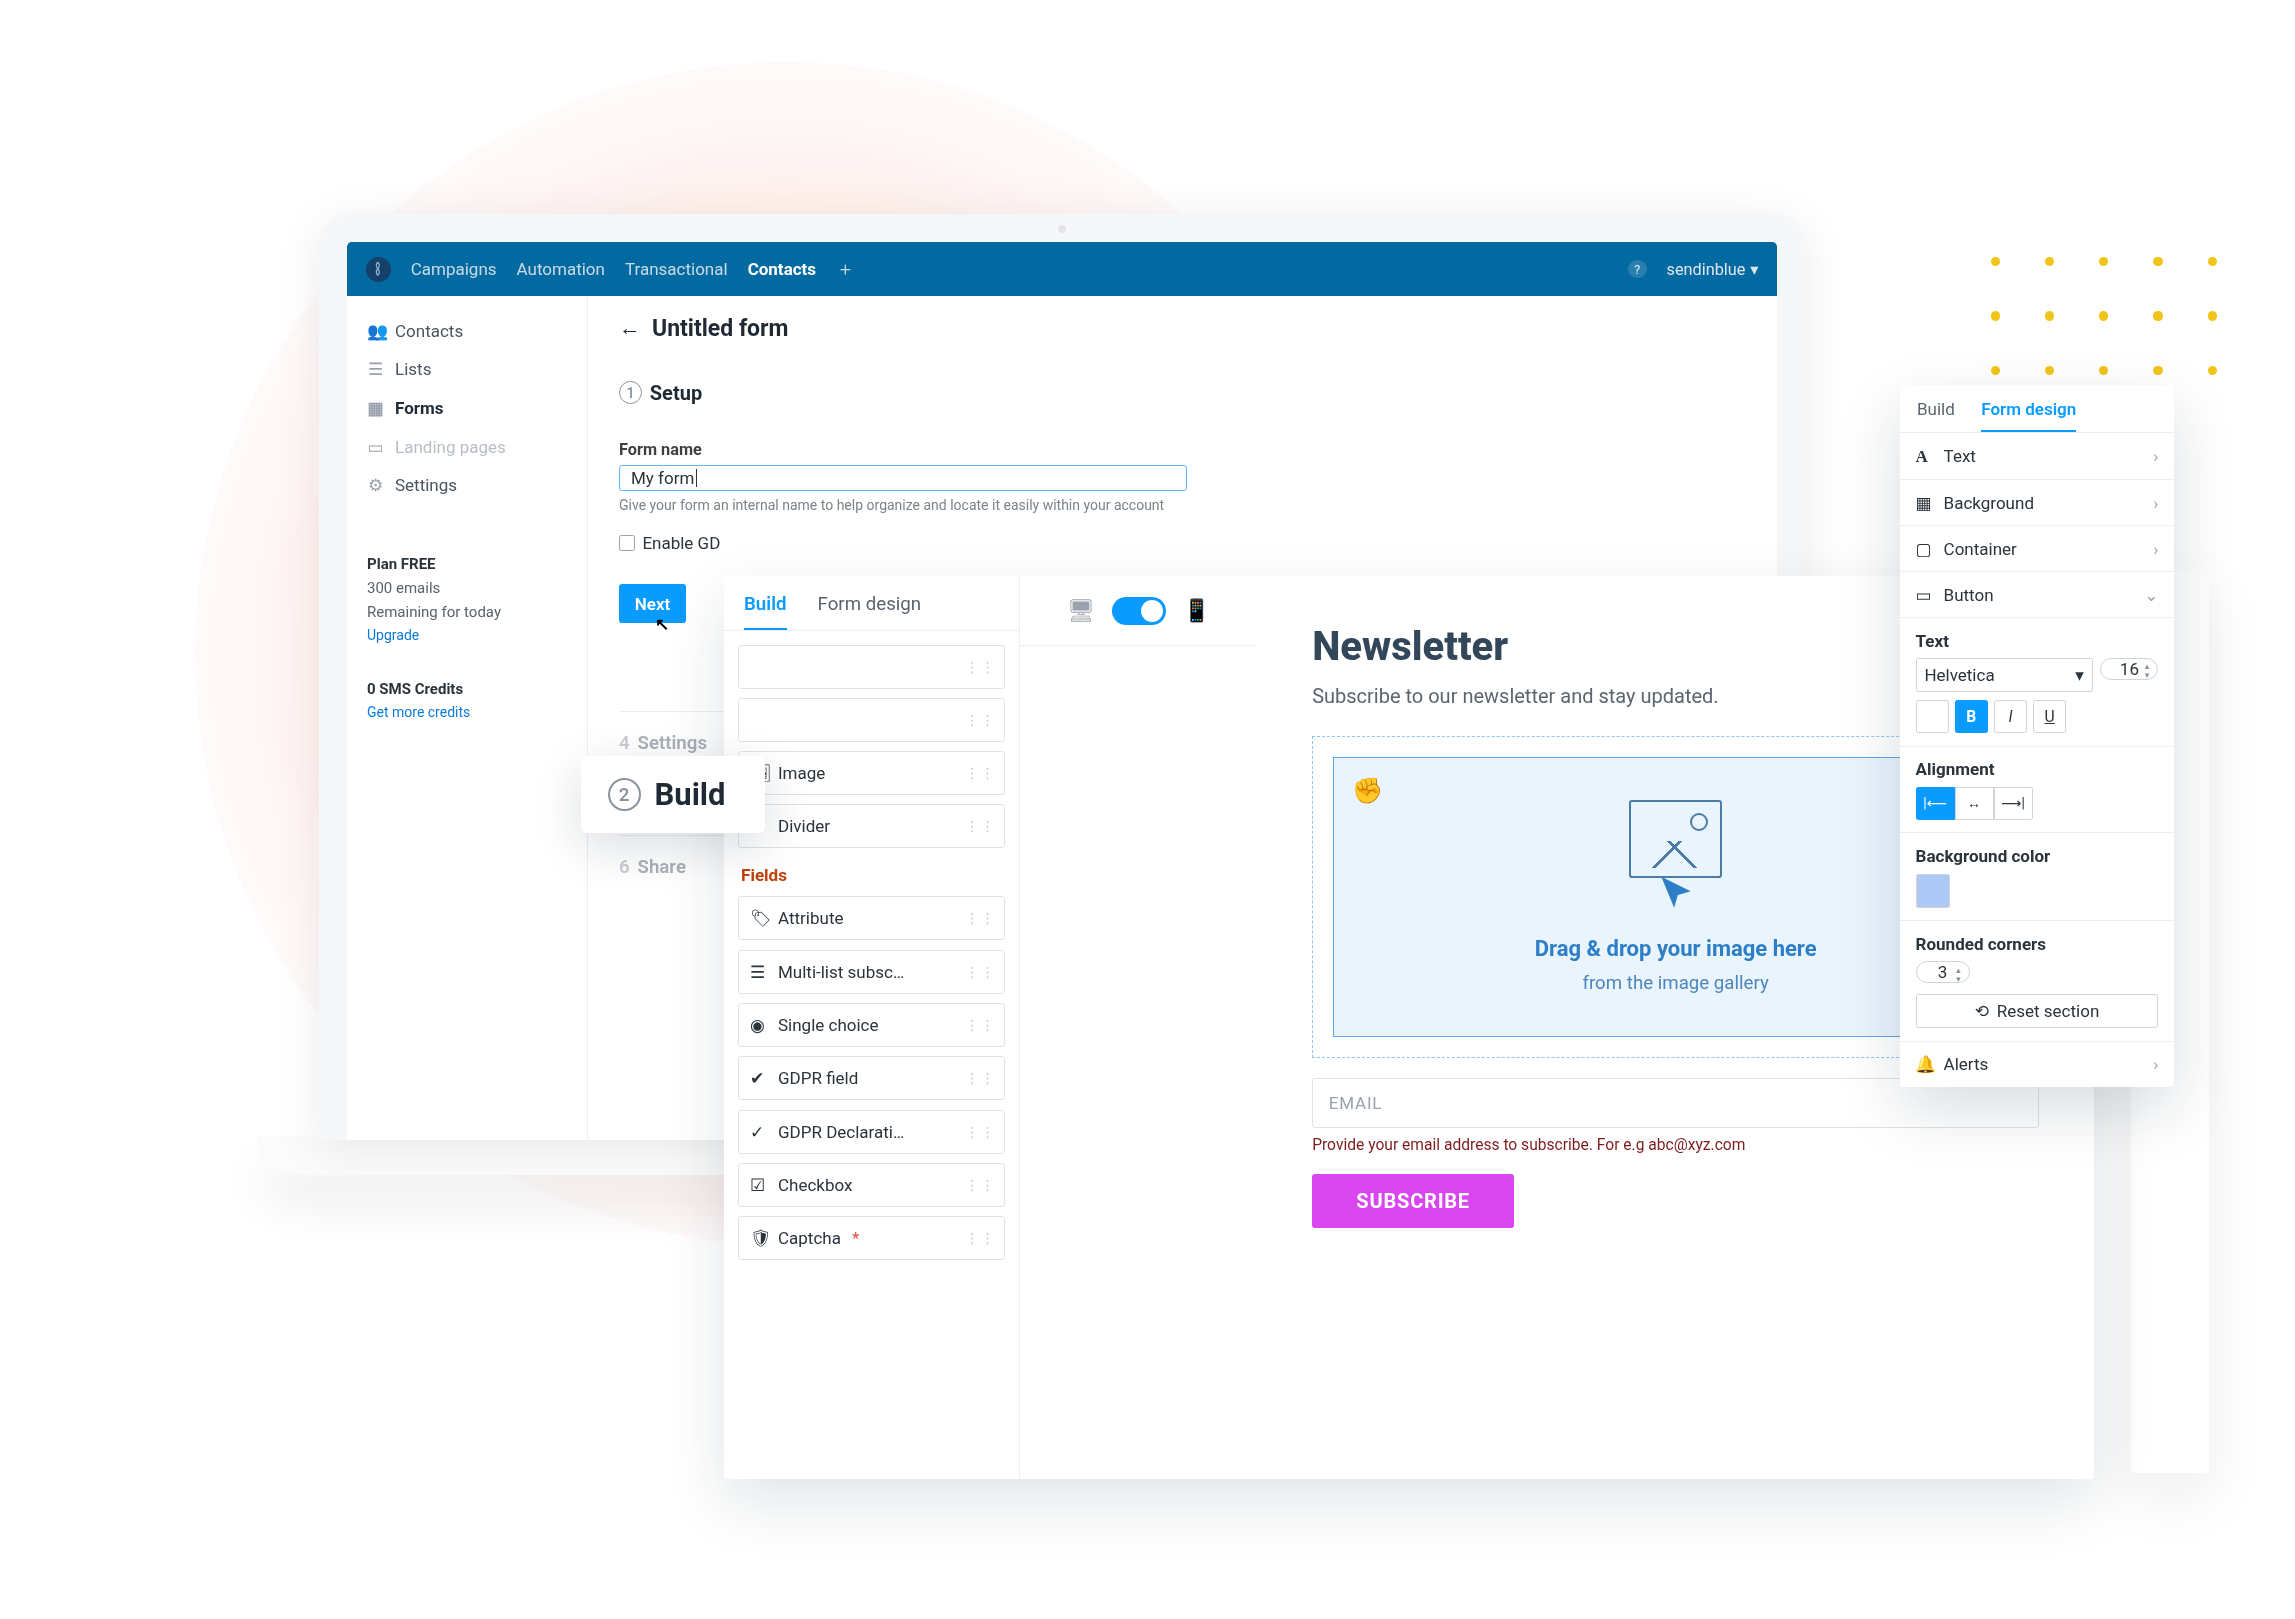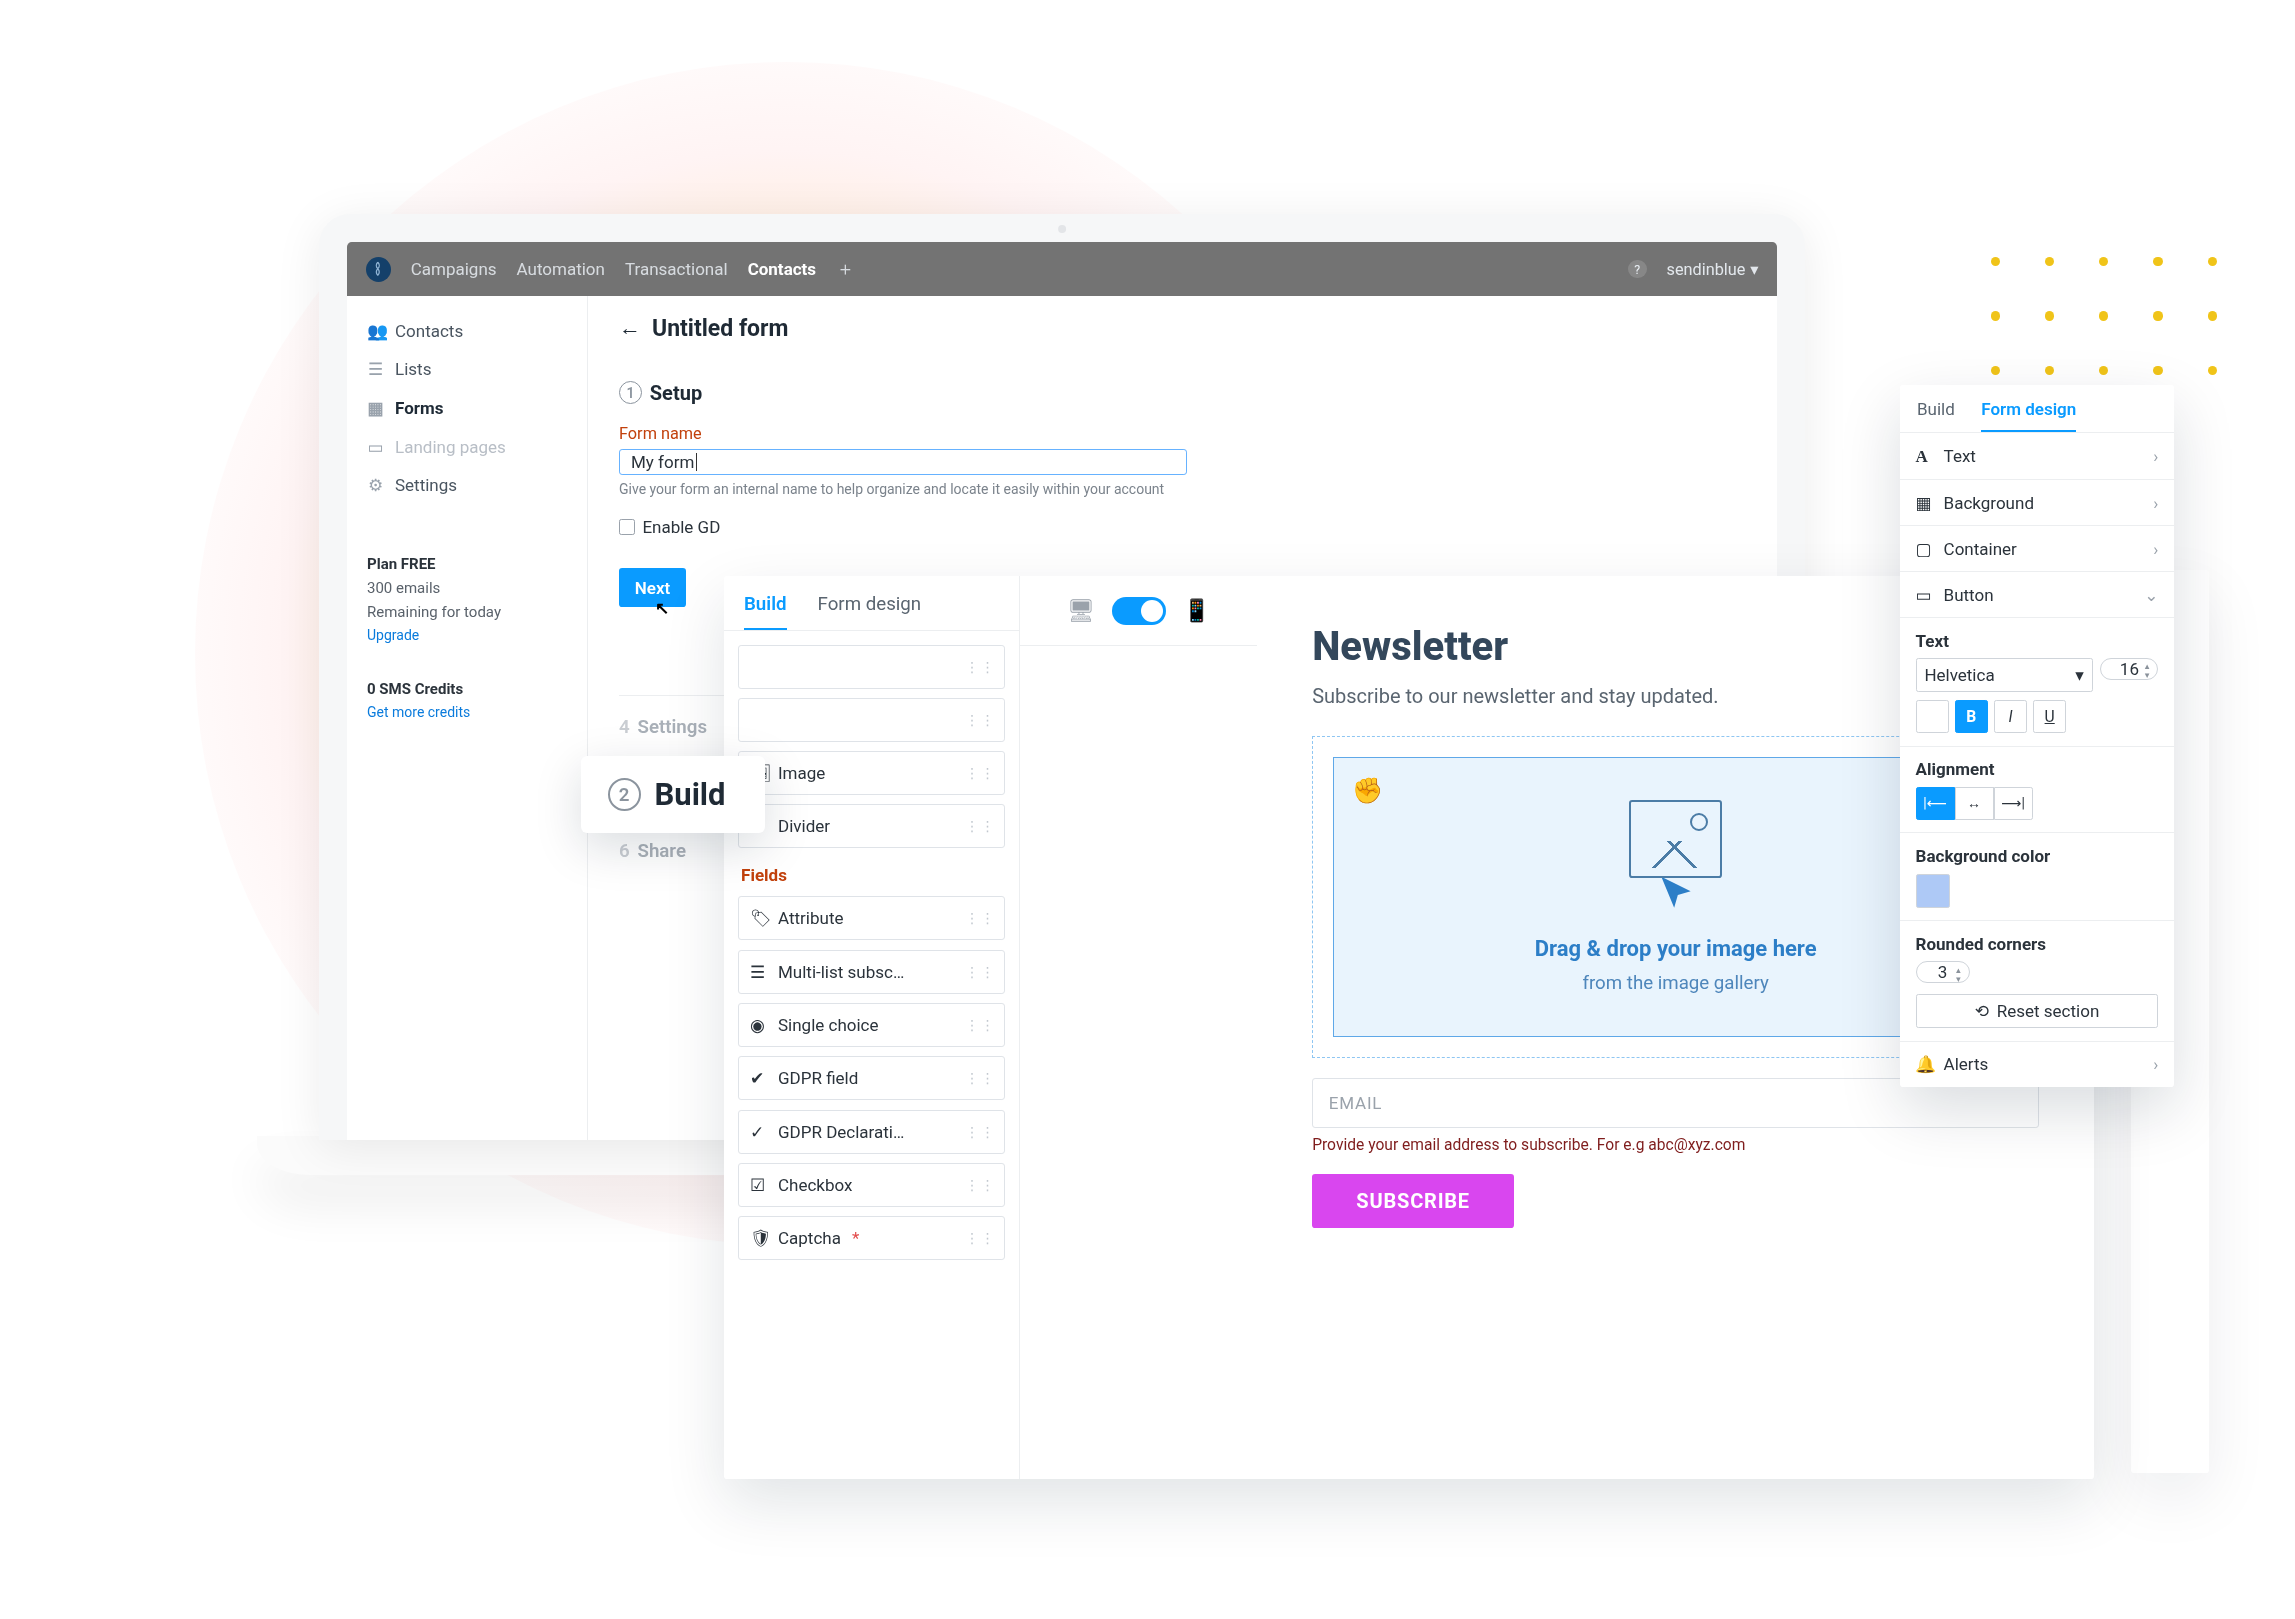--- a/index.html
+++ b/index.html
@@ -55,21 +55,21 @@
   .app {
     position: absolute;
     top: 28px; left: 28px; right: 28px; bottom: 0;
     background: #fff;
     border-radius: 4.7px 4.7px 0 0;
     overflow: hidden;
     display: flex; flex-direction: column;
   }
   .topbar {
     height: 54px;
-    background: #737373;
+    background: #0369a1;
     color: #e9eef3;
     display: flex; align-items: center;
     padding: 0 18.7px;
     gap: 20px;
     font-size: 17px;
   }
   .topbar .logo {
     width: 25px; height: 25px; border-radius: 50%;
     background: #14406a;
     display:flex;align-items:center;justify-content:center;
@@ -104,21 +104,21 @@
   .breadcrumb { display:flex; align-items:center; gap:11px; font-size:23px; font-weight:700; color:#1f2a35;}
   .breadcrumb .back { font-size:22px; cursor:pointer; }
   .section-h {
     margin-top: 39px; display:flex; align-items:center; gap:7.8px;
     font-size:20px; font-weight:700; color:#1f2a35;
   }
   .section-h .num {
     display:inline-flex;width:23px;height:23px;border:1.6px solid #8b949e;border-radius:50%;
     align-items:center;justify-content:center;font-size:14px;color:#8b949e;font-weight:600;
   }
-  .label { margin-top:19px; font-size:16.3px; font-weight:400; color:#c2410c;}
+  .label { margin-top:35px; font-size:16.3px; font-weight:700; color:#404040;}
   .field {
     margin-top:6.2px; width:568px; height:26px;
     border:1.6px solid #66b2ff; border-radius:3.1px;
     padding:0 11px; font-size:17px; color:#2b333b;
     display:flex;align-items:center;
   }
   .hint { margin-top:6.2px; font-size:14px; color:#7b838c;}
   .chk-row { margin-top:20px; display:flex; align-items:center; gap:7.8px; font-size:17px; color:#2b333b;}
   .chk { width:15.6px;height:15.6px;border:1.6px solid #9aa2ab;border-radius:2.3px;}
   .next-btn {

